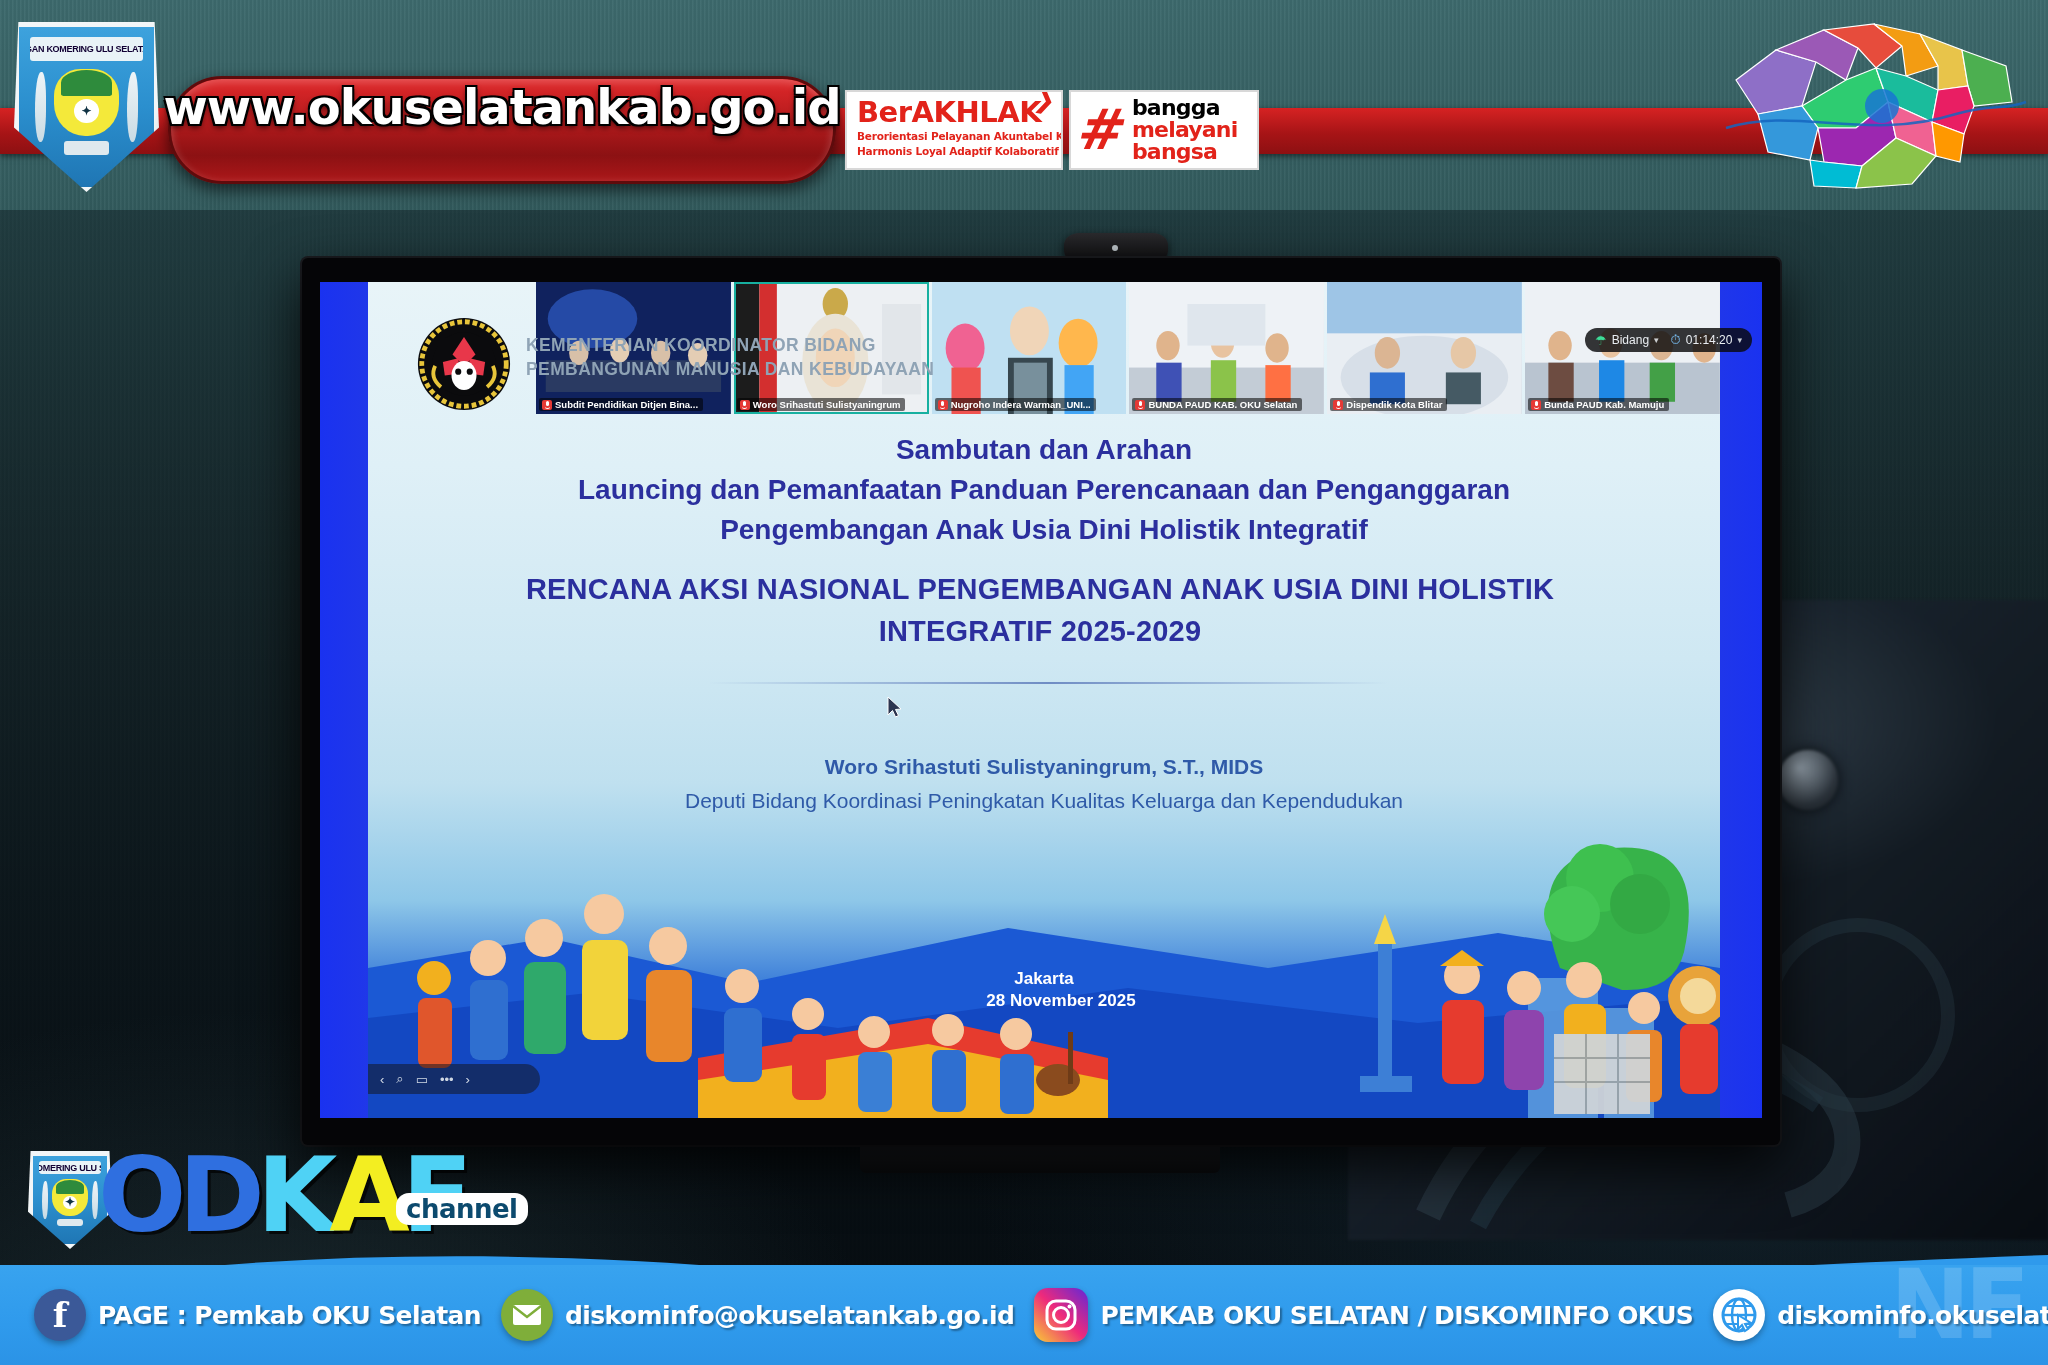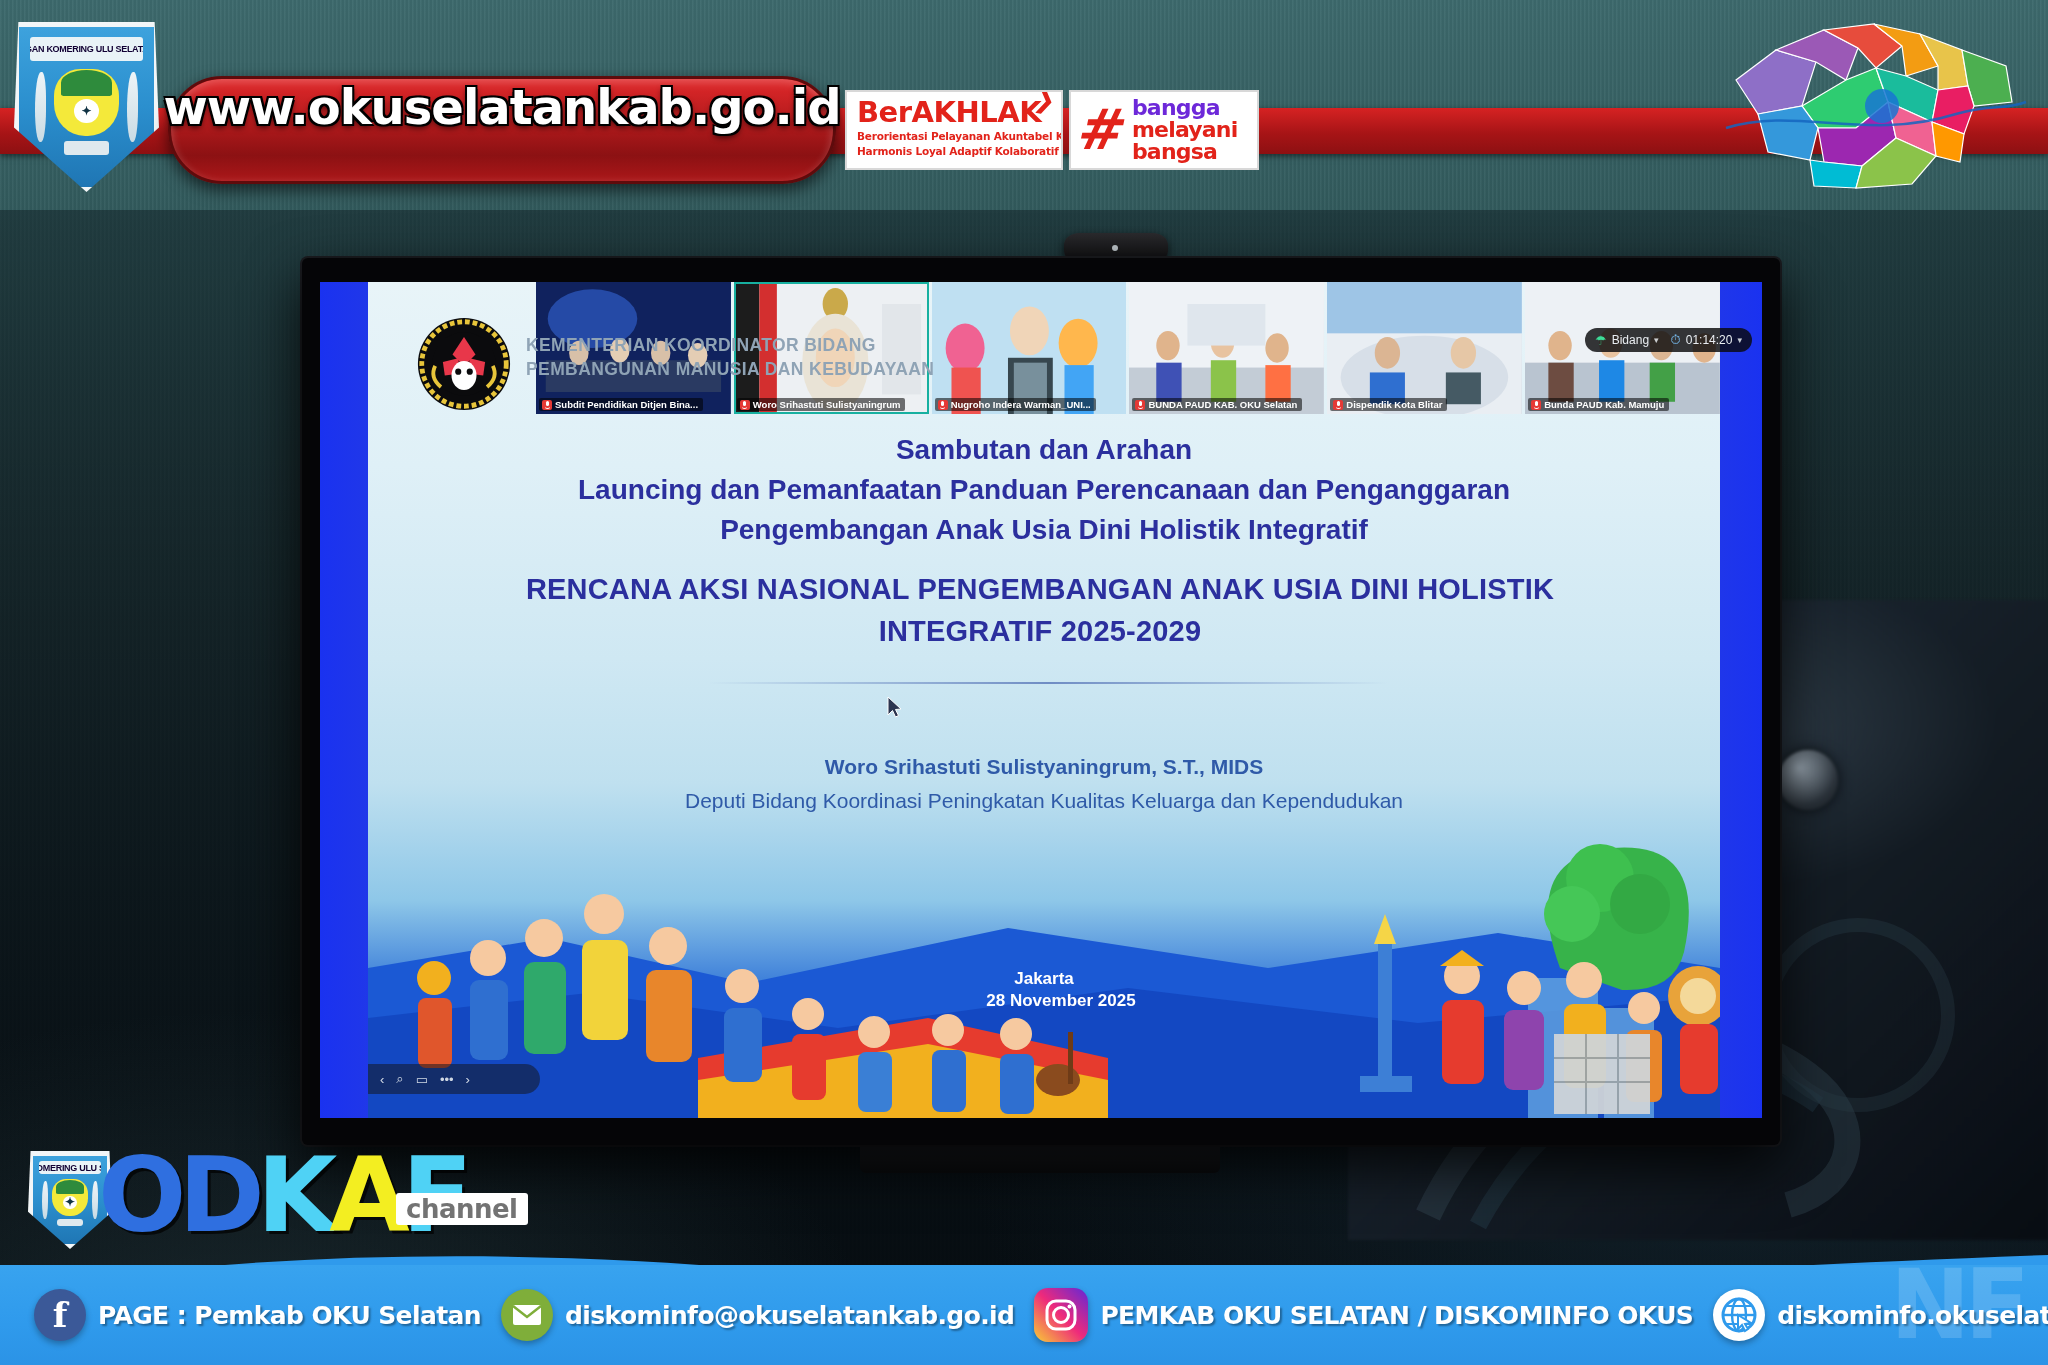--- a/index.html
+++ b/index.html
@@ -163,21 +163,21 @@
     z-index: 4; display: flex; align-items: center; gap: 6px; padding: 4px 6px;
     overflow: hidden;
   }
   #bangga-hash {
     font-size: 56px; font-weight: 700; color: #e2231a;
     font-family: "DejaVu Sans", sans-serif;
     transform: skewX(-12deg); line-height: .85; margin-left: 2px;
   }
   #bangga-words { line-height: 1.0; font-family: "DejaVu Sans", sans-serif; }
   #bangga-words div { font-size: 22px; font-weight: 700; letter-spacing:-0.8px; }
-  #bangga-l1 { color: #6d28d9; }
+  #bangga-l1 { color: #000000; }
   #bangga-l2 { color: #e2231a; }
   #bangga-l3 { color: #e2231a; }
 
   
   #map-graphic {
     position: absolute; right: 12px; top: 10px; width: 330px; height: 190px; z-index: 4;
   }
 
   
   #webcam {
@@ -359,21 +359,21 @@
     line-height: 1;
   }
   #dkaf-text .c1 { color: #2f6fe0; text-shadow: 3px 3px 0 rgba(0,0,0,.7); }
   #dkaf-text .c2 { color: #2f6fe0; text-shadow: 3px 3px 0 rgba(0,0,0,.7); }
   #dkaf-text .c3 { color: #4fd2f5; text-shadow: 3px 3px 0 rgba(0,0,0,.7); }
   #dkaf-text .c4 { color: #f3ee21; text-shadow: 3px 3px 0 rgba(0,0,0,.7); }
   #dkaf-text .c5 { color: #4fd2f5; text-shadow: 3px 3px 0 rgba(0,0,0,.7); }
   #dkaf-channel {
     position:absolute; left: 382px; top: 48px;
     font-family: "DejaVu Sans", sans-serif; font-size: 26px; font-weight: 700;
-    color: #737373; background: #ffffff; padding: 1px 10px; border-radius: 3px;
+    color: #0c4a6e; background: #ffffff; padding: 1px 10px; border-radius: 13px;
     letter-spacing: -.5px;
   }
 
   #footer-wave {
     position: absolute; left: 0; bottom: 0; width: 2048px; height: 128px; z-index: 22;
   }
   #footer-bar {
     position: absolute; left: 0; bottom: 0; width: 2048px; height: 100px;
     background: linear-gradient(180deg,#38a3ef 0%, #2f9aec 60%, #2b93e6 100%);
     z-index: 23;

